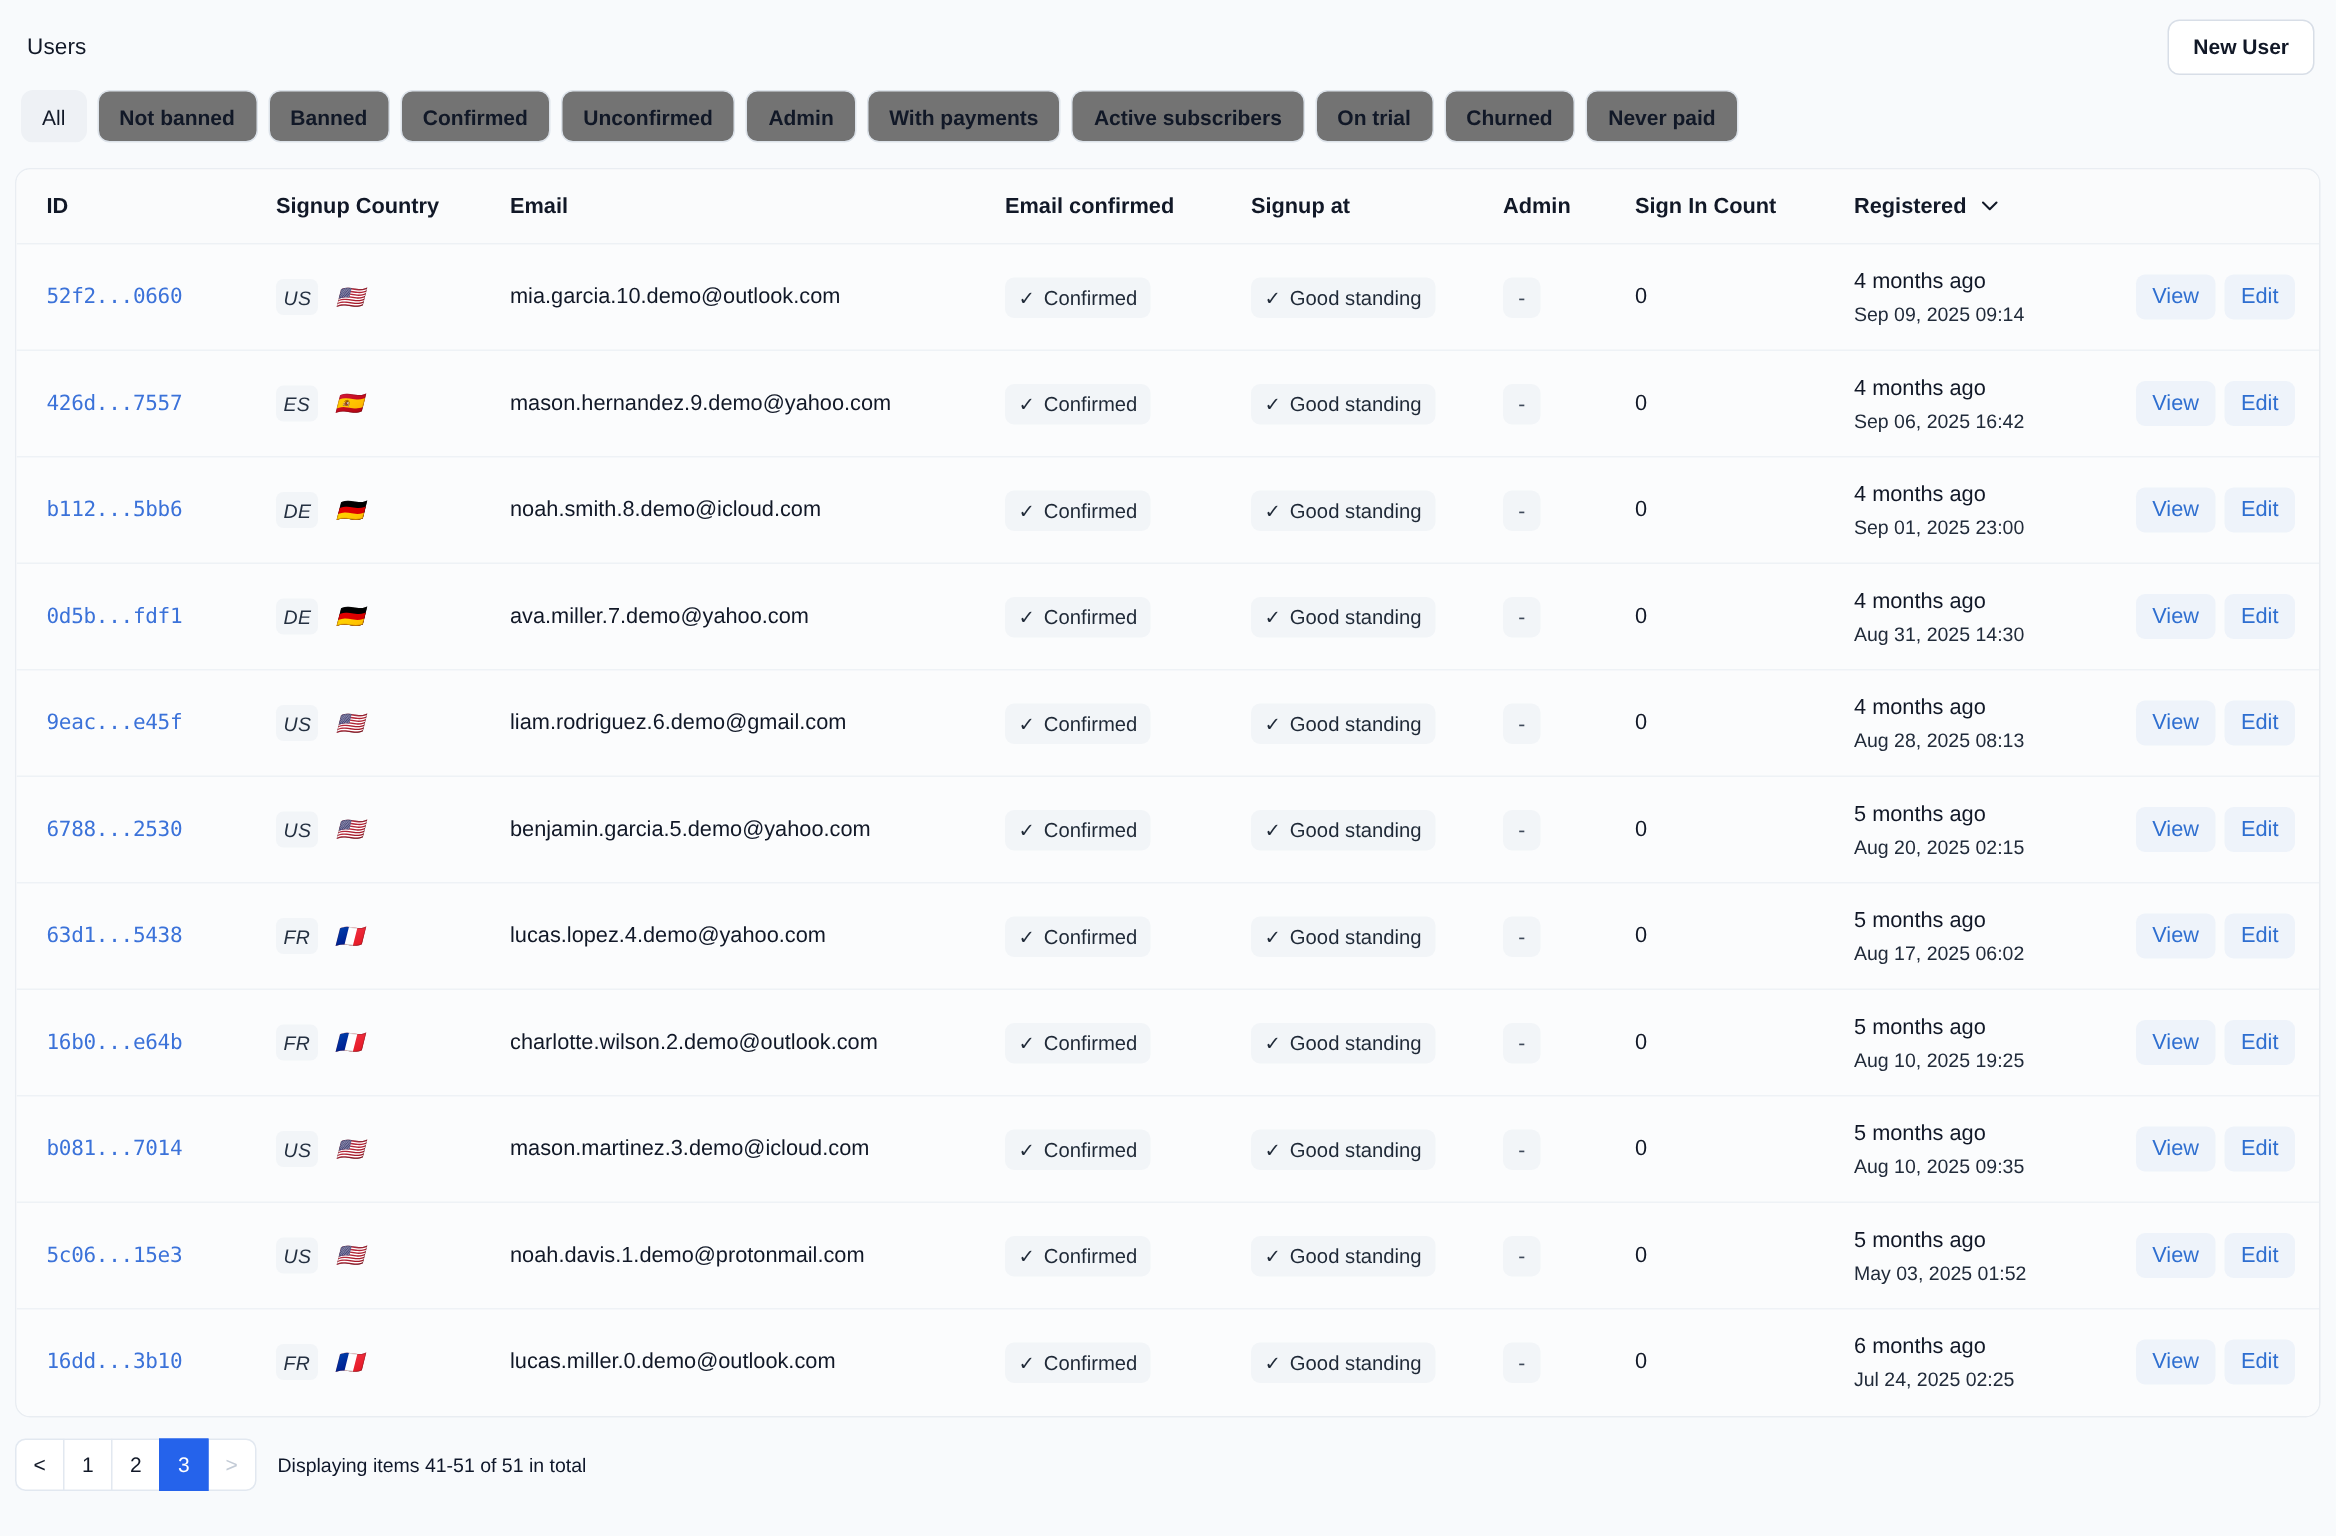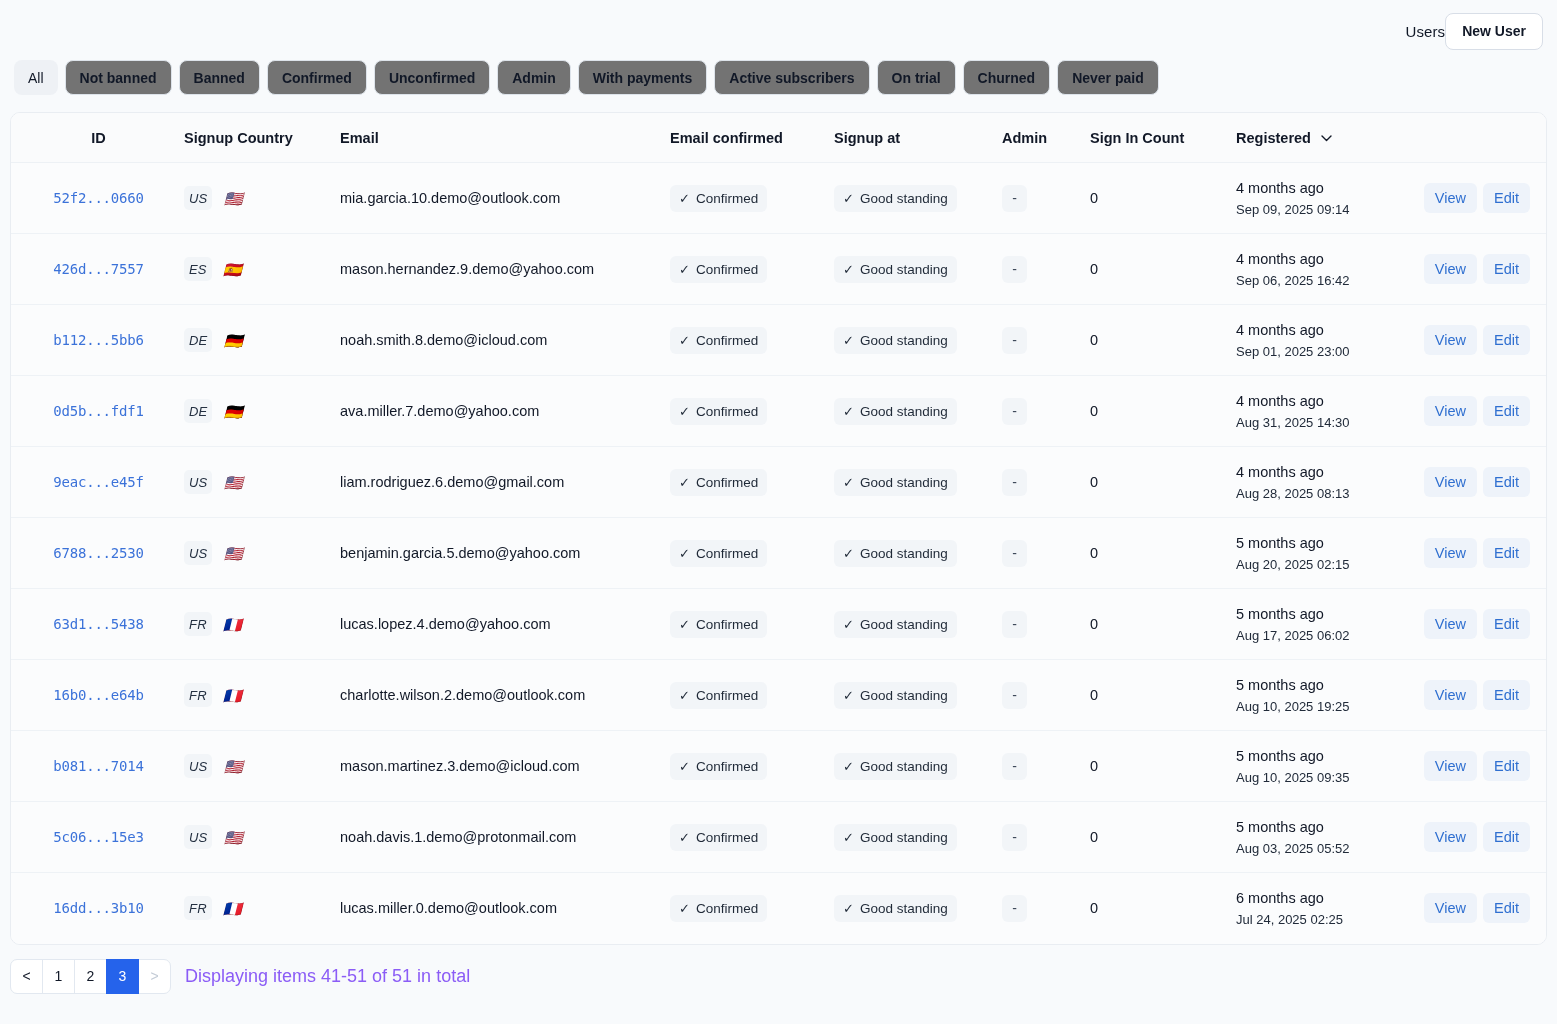--- a/index.html
+++ b/index.html
@@ -19,21 +19,21 @@
     height: 1024px;
     position: relative;
     background: #f8fafc;
   }
 
   
   .topbar {
     height: 62px;
     display: flex;
     align-items: center;
-    justify-content: flex-end;
+    justify-content: space-between;
     padding: 0 14px 0 14px;
   }
   .page-title {
     font-size: 15px;
     color: #111827;
     font-weight: 400;
     letter-spacing: 0.1px;
     padding-left: 4px;
   }
   .topbar-right {
@@ -138,21 +138,21 @@
   col.c-id        { width: 155px; }
   col.c-country   { width: 162px; }
   col.c-email     { width: 330px; }
   col.c-conf      { width: 166px; }
   col.c-banned    { width: 170px; }
   col.c-admin     { width: 86px; }
   col.c-signin    { width: 144px; }
   col.c-reg       { width: 190px; }
   col.c-act       { width: 132px; }
 
-  .px-id     { padding-left: 20px !important; text-align: center; }
+  .px-id     { padding-left: 20px !important; }
   .px-ctry   { padding-left: 18px !important; }
   .px-email  { padding-left: 12px !important; }
   .px-conf   { padding-left: 12px !important; }
   .px-ban    { padding-left: 10px !important; }
   .px-adm    { padding-left: 8px !important; }
   .px-sic    { padding-left: 10px !important; }
   .px-reg    { padding-left: 12px !important; }
 
   .id-link {
     font-family: "DejaVu Sans Mono", "Liberation Mono", monospace;
@@ -286,22 +286,22 @@
   .pg:last-child  { border-radius: 0 7px 7px 0; }
   .pg.active {
     background: #2563eb;
     border-color: #2563eb;
     color: #ffffff;
     position: relative;
     z-index: 2;
   }
   .pg.disabled { color: #c3cbd6; cursor: default; }
   .pager-info {
-    font-size: 18px;
-    color: #8b5cf6;
+    font-size: 13px;
+    color: #0f172a;
   }
 </style>
 </head>
 <body>
 
 <div class="page">
 
   <div class="topbar">
     <div class="page-title">Users</div>
     <div class="topbar-right">
@@ -641,21 +641,21 @@
                 <span>Confirmed</span>
               </span></td>
             <td class="px-ban"><span class="chip">
                 <span class="tick">✓</span>
                 <span>Good standing</span>
               </span></td>
             <td class="px-adm"><span class="chip-dash">-</span></td>
             <td class="px-sic"><span class="signin-num">0</span></td>
             <td class="px-reg">
               <div class="reg-rel">5 months ago</div>
-              <div class="reg-abs">Aug 03, 2025 05:52</div>
+              <div class="reg-abs">May 03, 2025 01:52</div>
             </td>
             <td>
               <div class="actions">
                 <a class="act-link" href="#">View</a>
                 <a class="act-link" href="#">Edit</a>
               </div>
             </td>
           </tr>
           <tr>
             <td class="px-id"><a class="id-link" href="#">16dd...3b10</a></td>

